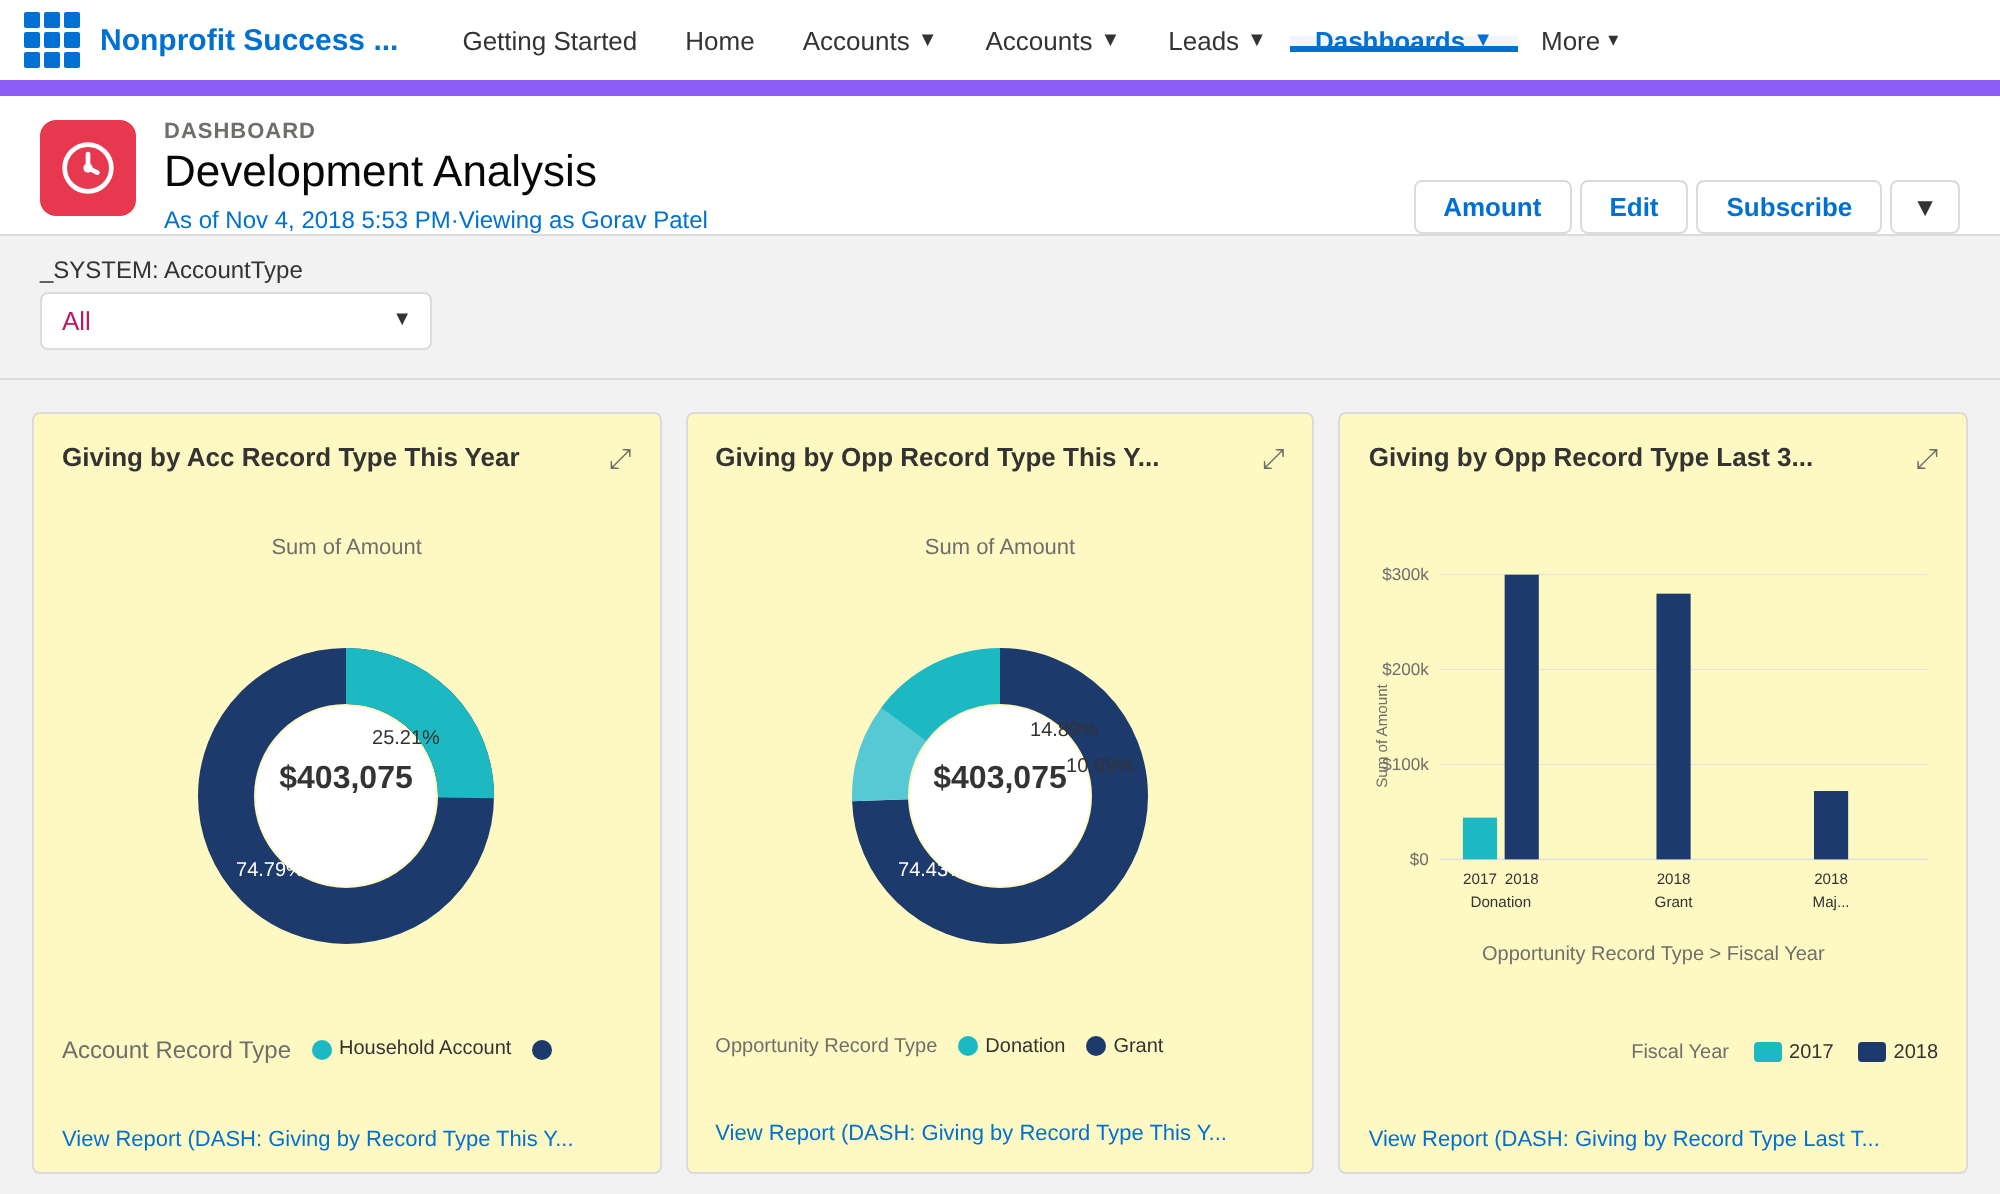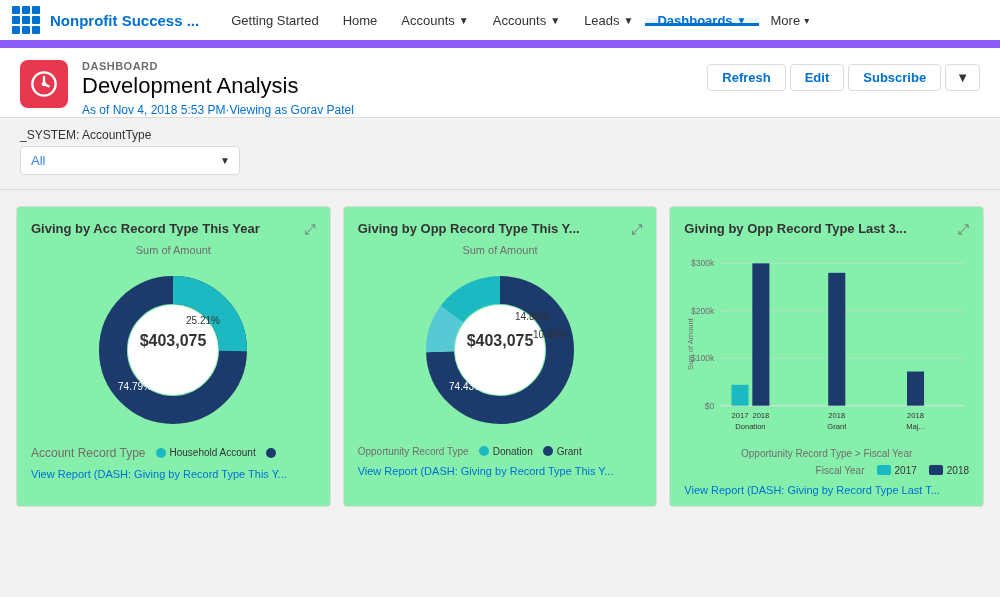--- a/index.html
+++ b/index.html
@@ -35,21 +35,21 @@
     .nav-item.active { border-bottom-color: #0070d2; color: #0070d2; font-weight: 600; background: #f0f6ff; }
     .nav-item .caret { margin-left: 4px; font-size: 10px; }
 
     
     .page-header {
       background: #fff;
       padding: 12px 20px 0 20px;
       border-bottom: 1px solid #dddbda;
     }
     .header-top {
-      display: flex; align-items: flex-start; justify-content: space-between;
+      display: flex; align-items: flex-end; justify-content: space-between;
     }
     .header-left { display: flex; align-items: flex-start; }
     .header-icon {
       width: 48px; height: 48px; background: #e8384f; border-radius: 8px;
       display: flex; align-items: center; justify-content: center; margin-right: 14px; flex-shrink: 0;
     }
     .header-icon svg { width: 28px; height: 28px; }
     .header-text-block { display: flex; flex-direction: column; }
     .header-label { font-size: 11px; color: #706e6b; letter-spacing: 0.5px; text-transform: uppercase; font-weight: 600; }
     .header-title { font-size: 22px; font-weight: 300; color: #080707; line-height: 1.3; }
@@ -67,37 +67,37 @@
 
     
     .filter-row {
       background: #f3f2f2;
       padding: 10px 20px 14px 20px;
       border-bottom: 1px solid #dddbda;
     }
     .filter-label { font-size: 12px; color: #333; margin-bottom: 4px; }
     .filter-select {
       background: #fff; border: 1px solid #dddbda; border-radius: 4px;
-      padding: 6px 30px 6px 10px; font-size: 13px; color: #3b82f6;
-      appearance: none; cursor: pointer; width: 220px; position: relative;
+      padding: 6px 30px 6px 10px; font-size: 13px; color: #be185d;
+      appearance: none; cursor: pointer; width: 196px; position: relative;
     }
     .filter-select-wrap { position: relative; display: inline-block; }
     .filter-select-wrap::after {
       content: '▼'; position: absolute; right: 10px; top: 50%; transform: translateY(-50%);
       font-size: 10px; color: #333; pointer-events: none;
     }
 
     
     .cards-row {
       display: flex; gap: 12px; padding: 16px 16px; align-items: stretch;
     }
     .card {
-      background: #86efac; border: 1px solid #dddbda; border-radius: 4px;
+      background: #fef9c3; border: 1px solid #dddbda; border-radius: 4px;
       flex: 1; padding: 14px 14px 10px 14px; min-width: 0;
-      display: flex; flex-direction: column;
+      display: flex; flex-direction: column; gap: 24px;
     }
     .card-header {
       display: flex; align-items: flex-start; justify-content: space-between; margin-bottom: 6px;
     }
     .card-title { font-size: 13px; font-weight: 600; color: #333; flex: 1; }
     .card-expand { font-size: 14px; color: #706e6b; cursor: pointer; margin-left: 8px; }
     .chart-subtitle { font-size: 11px; color: #706e6b; text-align: center; margin-bottom: 4px; }
 
     
     .donut-wrap { display: flex; justify-content: center; align-items: center; padding: 10px 0; }
@@ -171,21 +171,21 @@
           <circle cx="12" cy="12" r="2" fill="white"></circle>
         </svg>
       </div>
       <div class="header-text-block">
         <span class="header-label">DASHBOARD</span>
         <span class="header-title">Development Analysis</span>
         <span class="header-subtitle">As of Nov 4, 2018 5:53 PM·Viewing as Gorav Patel</span>
       </div>
     </div>
     <div class="header-actions">
-      <button class="btn">Refresh</button>
+      <button class="btn">Amount</button>
       <button class="btn">Edit</button>
       <button class="btn">Subscribe</button>
       <button class="btn-dropdown">▼</button>
     </div>
   </div>
 </div>
 
 <div class="filter-row">
   <div class="filter-label">_SYSTEM: AccountType</div>
   <div class="filter-select-wrap">

